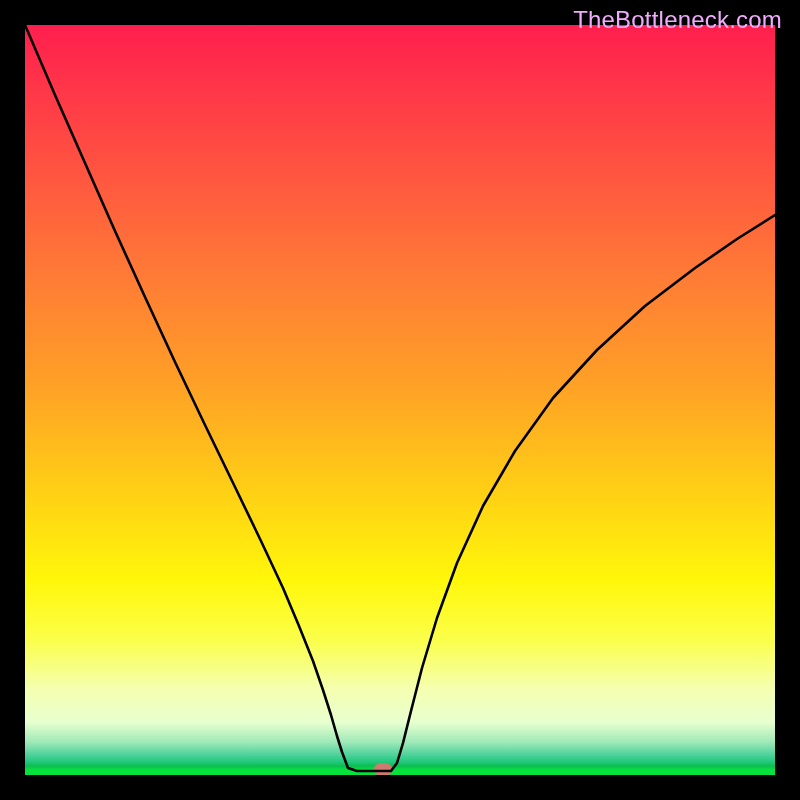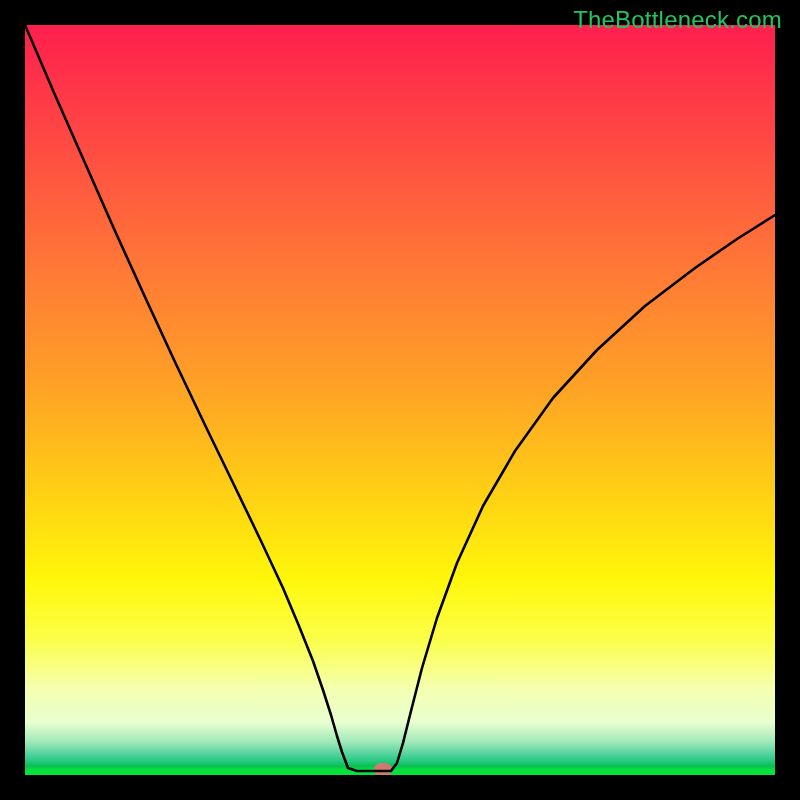--- a/index.html
+++ b/index.html
@@ -16,21 +16,21 @@
     background: #000000;
     position: relative;
   }
   .watermark {
     position: absolute;
     top: 6px;
     right: 18px;
     font-family: Arial, Helvetica, sans-serif;
     font-size: 24px;
     font-weight: 500;
-    color: #22c55e;
+    color: #f0abfc;
     letter-spacing: 0.2px;
     z-index: 5;
   }
   .plot {
     position: absolute;
     left: 25px;
     top: 25px;
     width: 750px;
     height: 750px;
     overflow: hidden;

